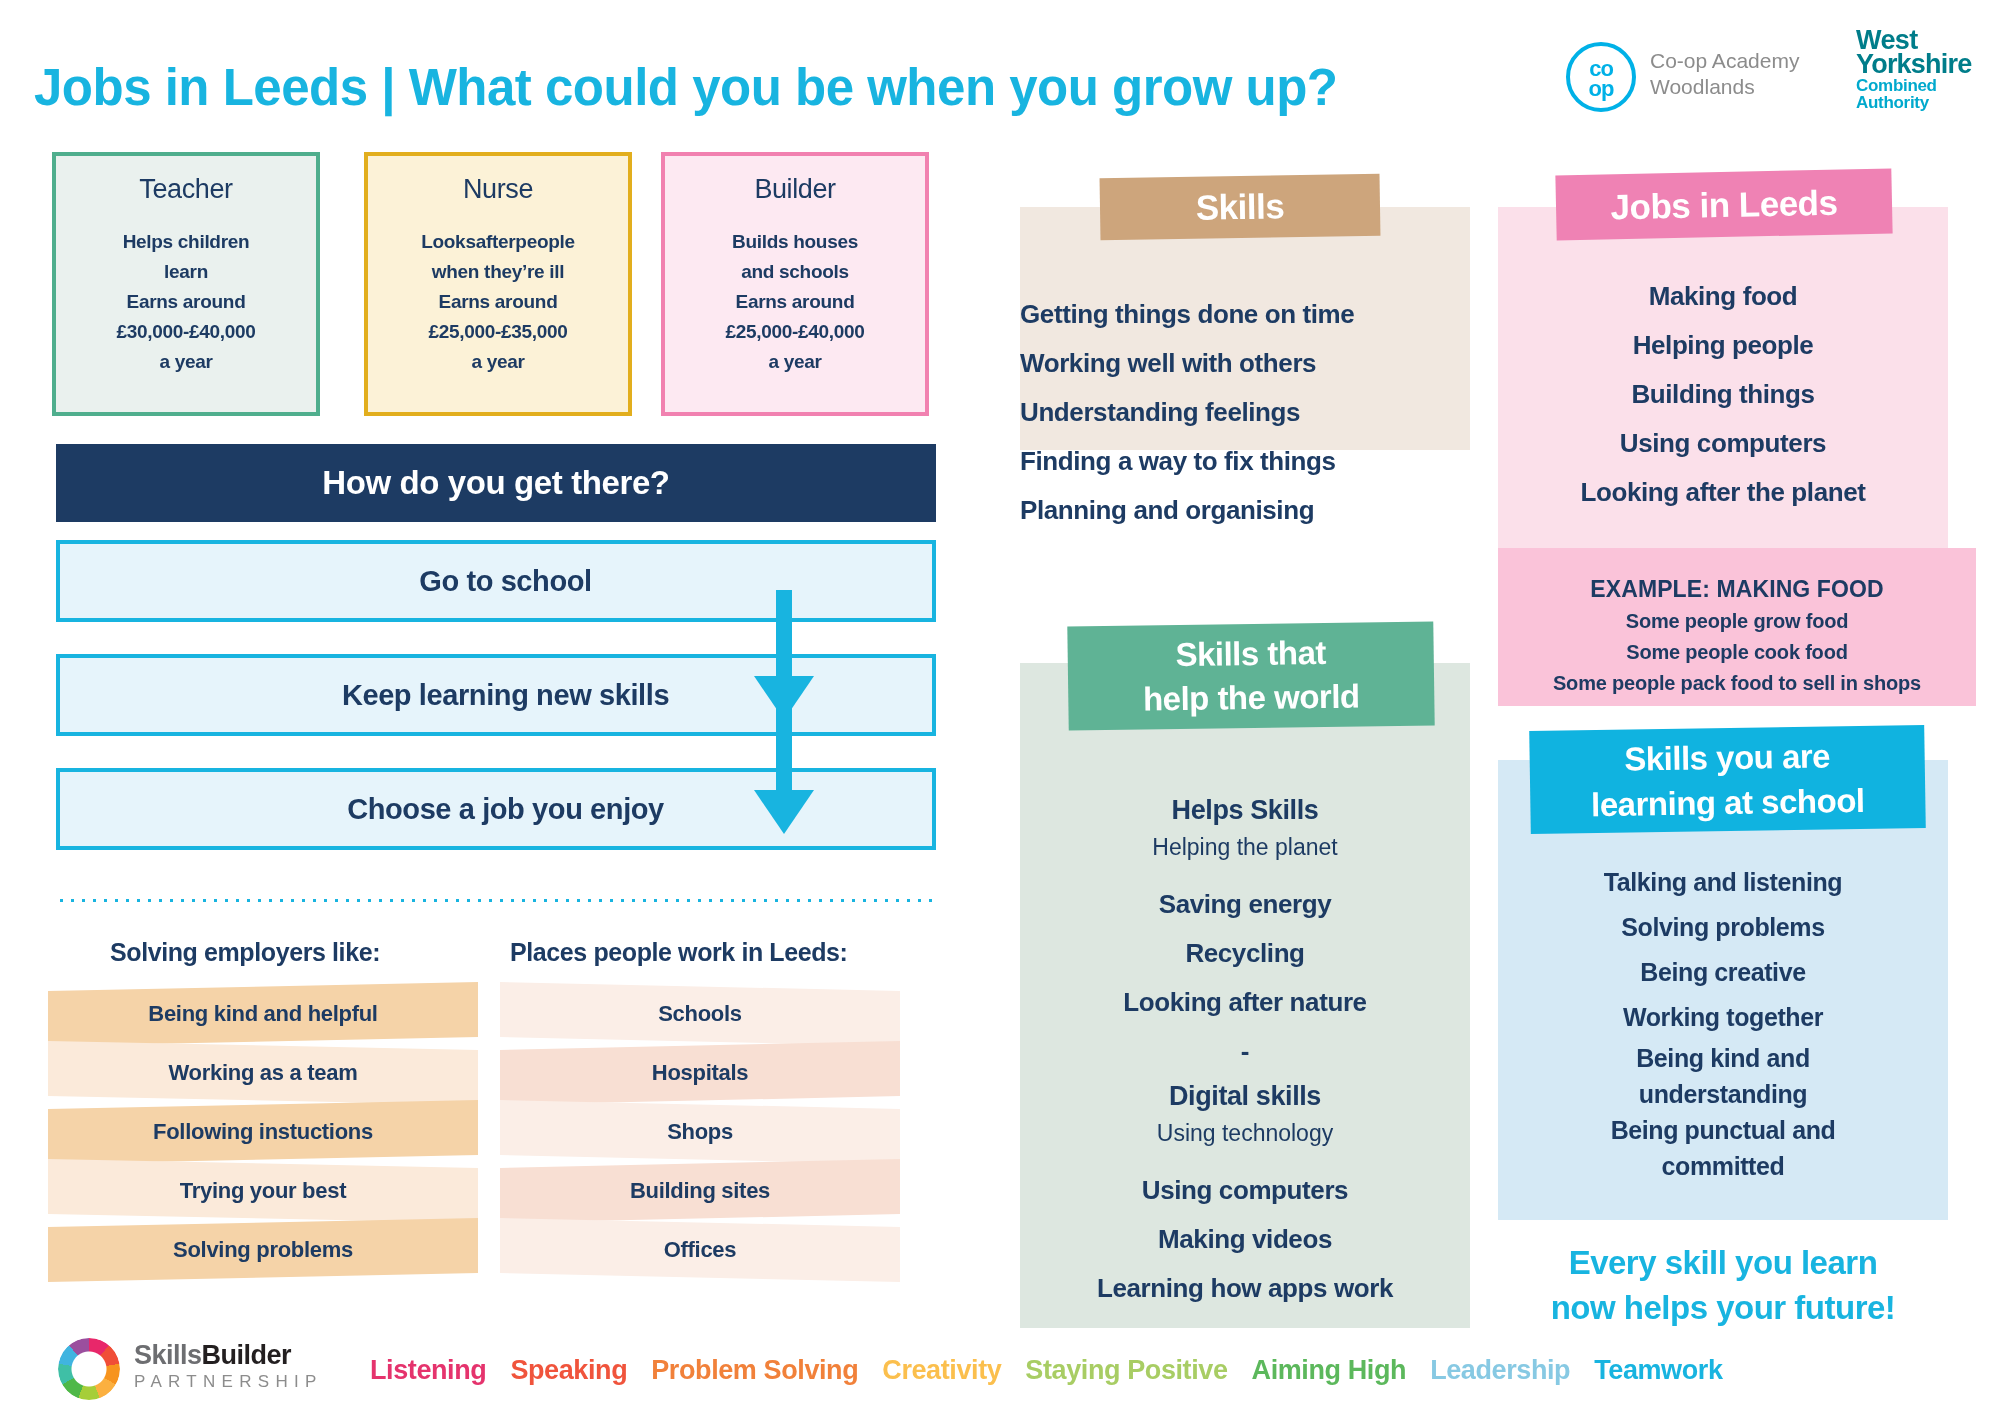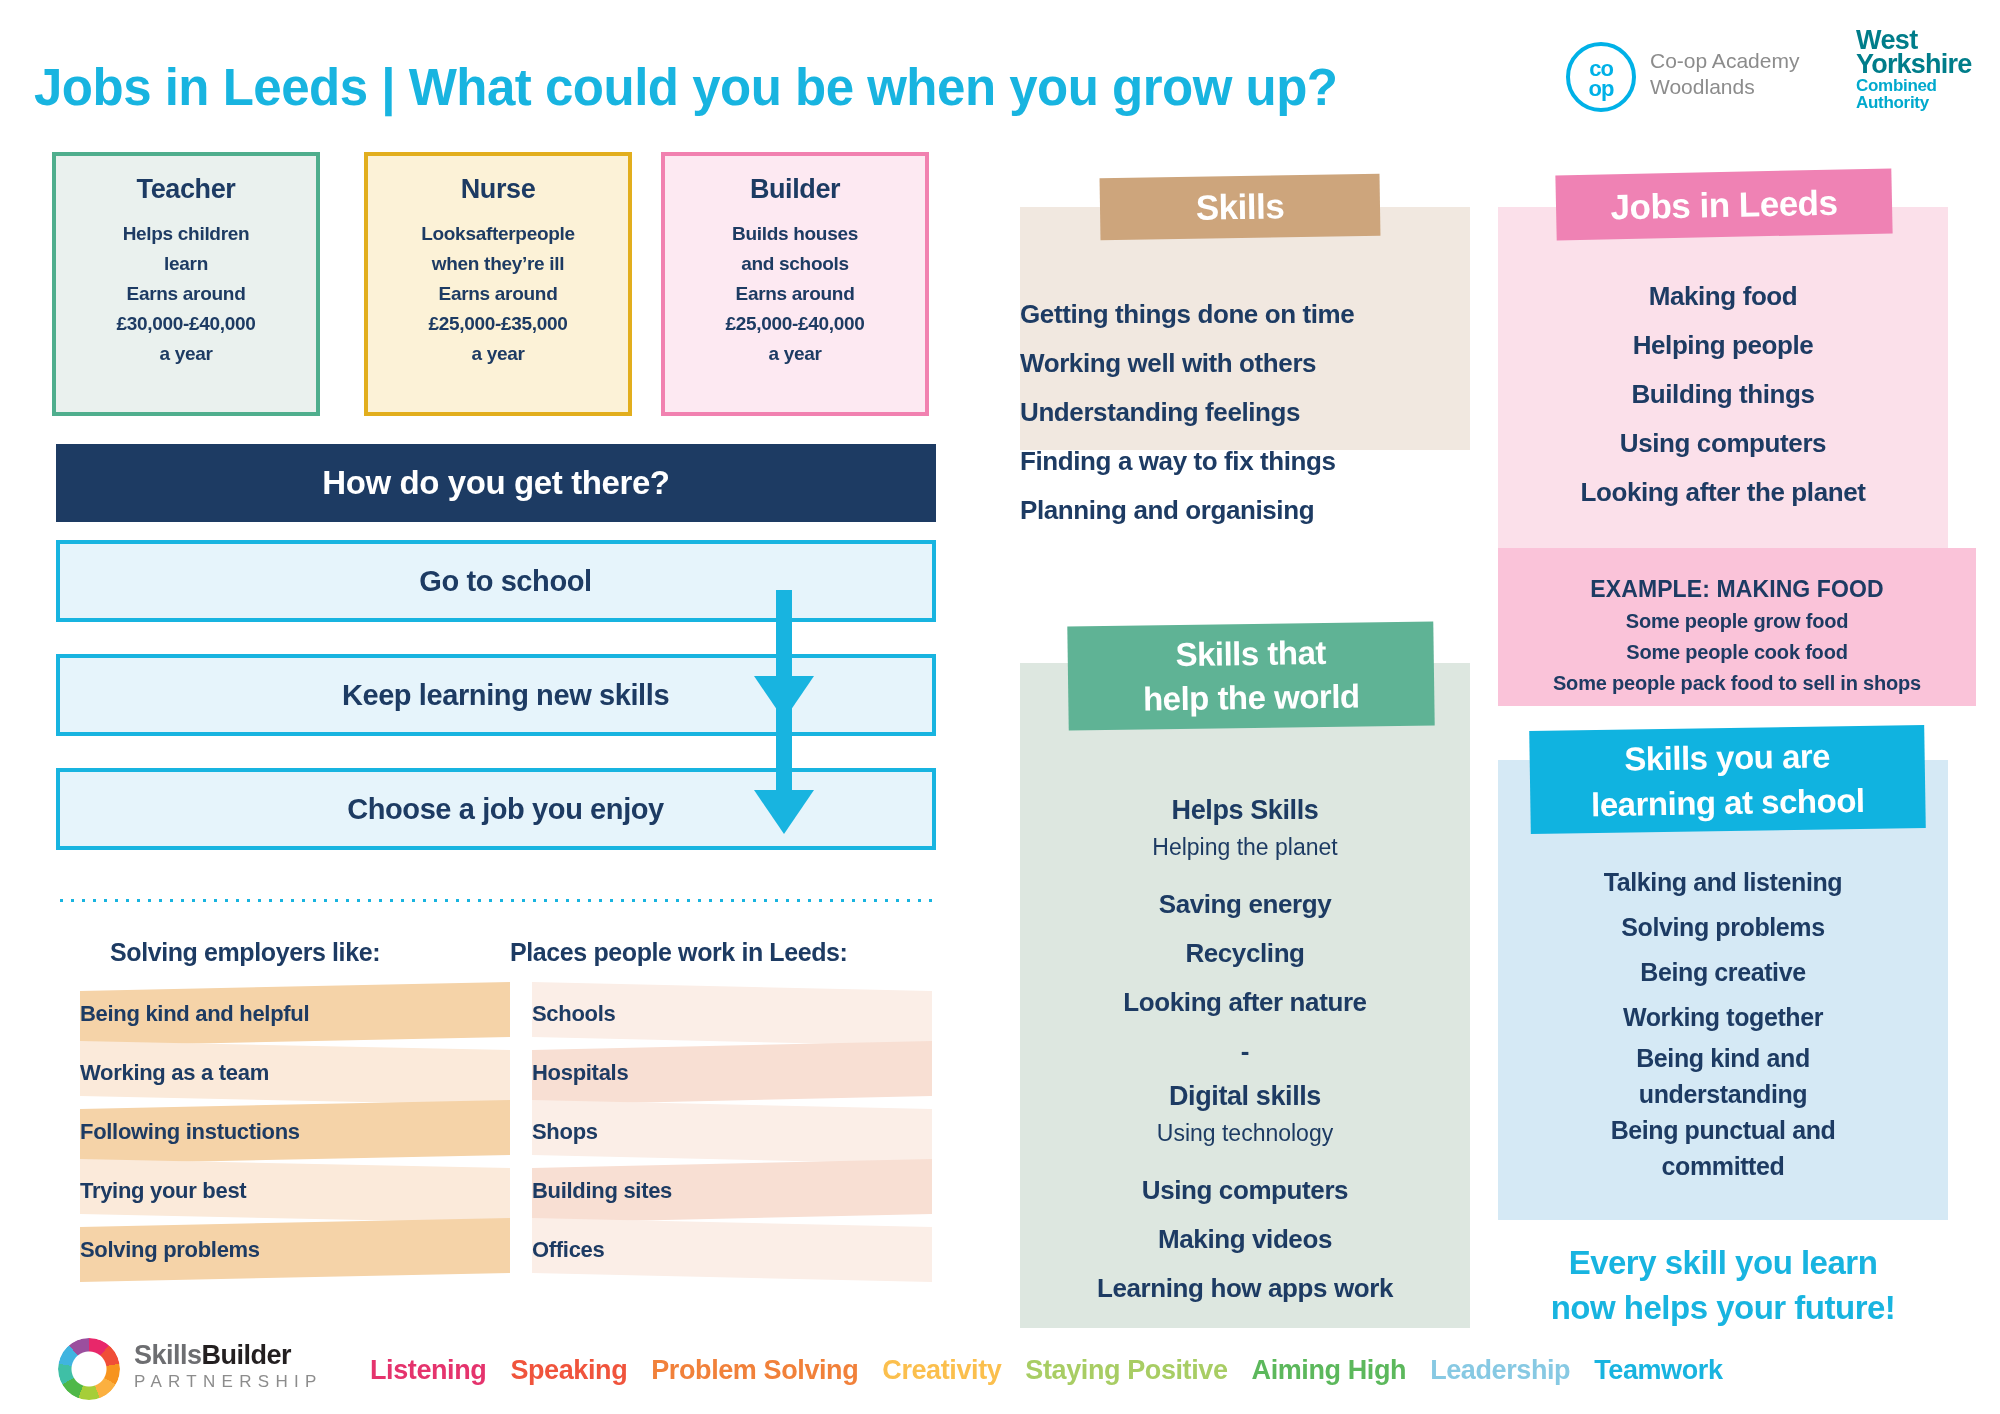--- a/index.html
+++ b/index.html
@@ -40,21 +40,21 @@
   #wyca-logo .l1 { font-size:27px; font-weight:bold; color:#007d8a; line-height:24px; letter-spacing:-0.6px;}
   #wyca-logo .l2 { font-size:27px; font-weight:bold; color:#007d8a; line-height:25px; letter-spacing:-0.8px;}
   #wyca-logo .l3 { font-size:17px; font-weight:bold; color:#00a9cd; line-height:17px; letter-spacing:-0.3px;}
   #wyca-logo .l4 { font-size:17px; font-weight:bold; color:#00a9cd; line-height:17px; letter-spacing:-0.3px;}
 
   
   .job-card {
     position:absolute; top:152px; width:268px; height:264px;
     border:4px solid #000; padding-top:18px; text-align:center;
   }
-  .job-card .jc-title { font-size:27px; font-weight:bold; margin-bottom:14px; letter-spacing:-0.4px;}
+  .job-card .jc-title { font-size:27px; font-weight:normal; margin-bottom:22px; letter-spacing:-0.4px;}
   .job-card .jc-line { font-size:19px; font-weight:bold; line-height:30px; letter-spacing:-0.3px;}
   #job-card-teacher { left:52px; border-color:#4fae8d; background:#eaf1ee; }
   #job-card-nurse   { left:364px; border-color:#e2ae1d; background:#fcf2d7; }
   #job-card-builder { left:661px; border-color:#f181b0; background:#fde9f2; }
 
   
   #howto-banner {
     position:absolute; left:56px; top:444px; width:880px; height:78px;
     background:#1d3b63; color:#ffffff; display:flex; align-items:center; justify-content:center;
     font-size:33px; font-weight:bold; letter-spacing:-0.4px;
@@ -93,21 +93,21 @@
     position:absolute; font-size:25px; font-weight:bold; letter-spacing:-0.4px; color:#1d3b63;
   }
   #heading-skills-employers { left:110px; top:938px; }
   #heading-places-work { left:510px; top:938px; }
 
   .band-col { position:absolute; width:430px; }
   #col-skills-employers { left:48px; top:982px; }
   #col-places-work { left:500px; top:982px; }
   .band {
     position:relative; height:64px; width:430px; margin-bottom:-5px;
-    display:flex; align-items:center; justify-content:flex-start;margin-left:32px;
+    display:flex; align-items:center; justify-content:center;
   }
   .band .band-bg { position:absolute; inset:0; }
   .band .band-label {
     position:relative; z-index:2; font-size:22px; font-weight:bold; letter-spacing:-0.3px; color:#1d3b63;
   }
   
   .sk-a .band-bg { clip-path:polygon(0% 14%, 100% 0%, 100% 86%, 0% 100%); }
   .sk-b .band-bg { clip-path:polygon(0% 0%, 100% 14%, 100% 100%, 0% 86%); }
   .tone-1 .band-bg { background:#f5d3a8; }
   .tone-2 .band-bg { background:#fbeada; }

